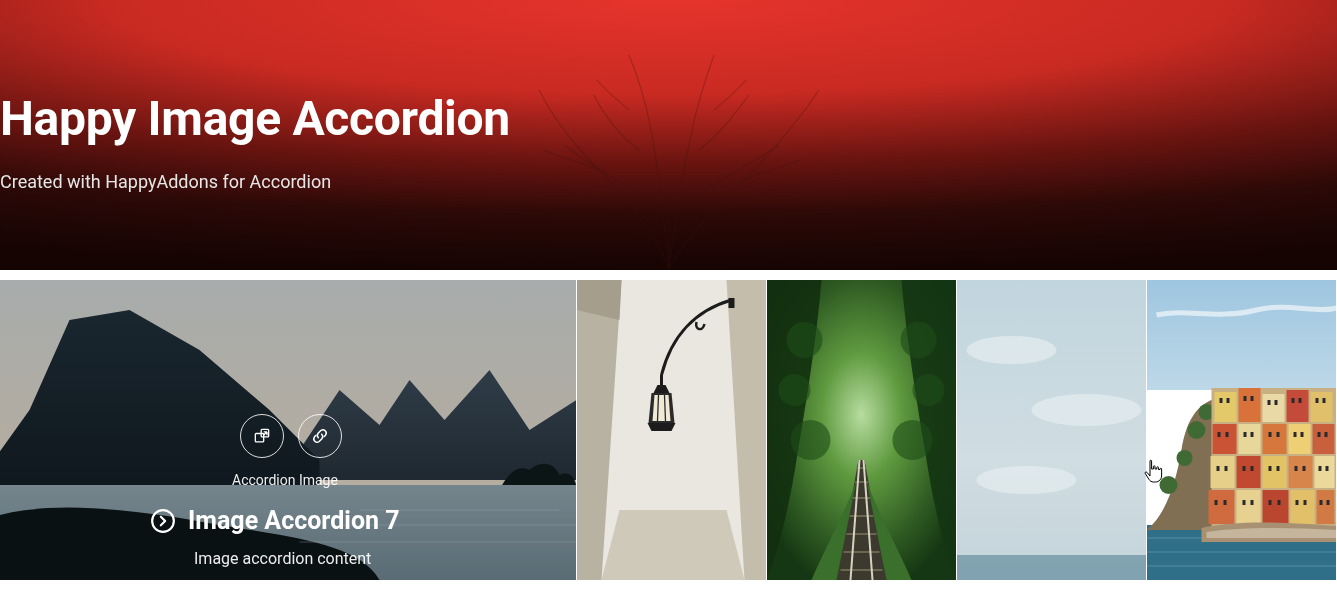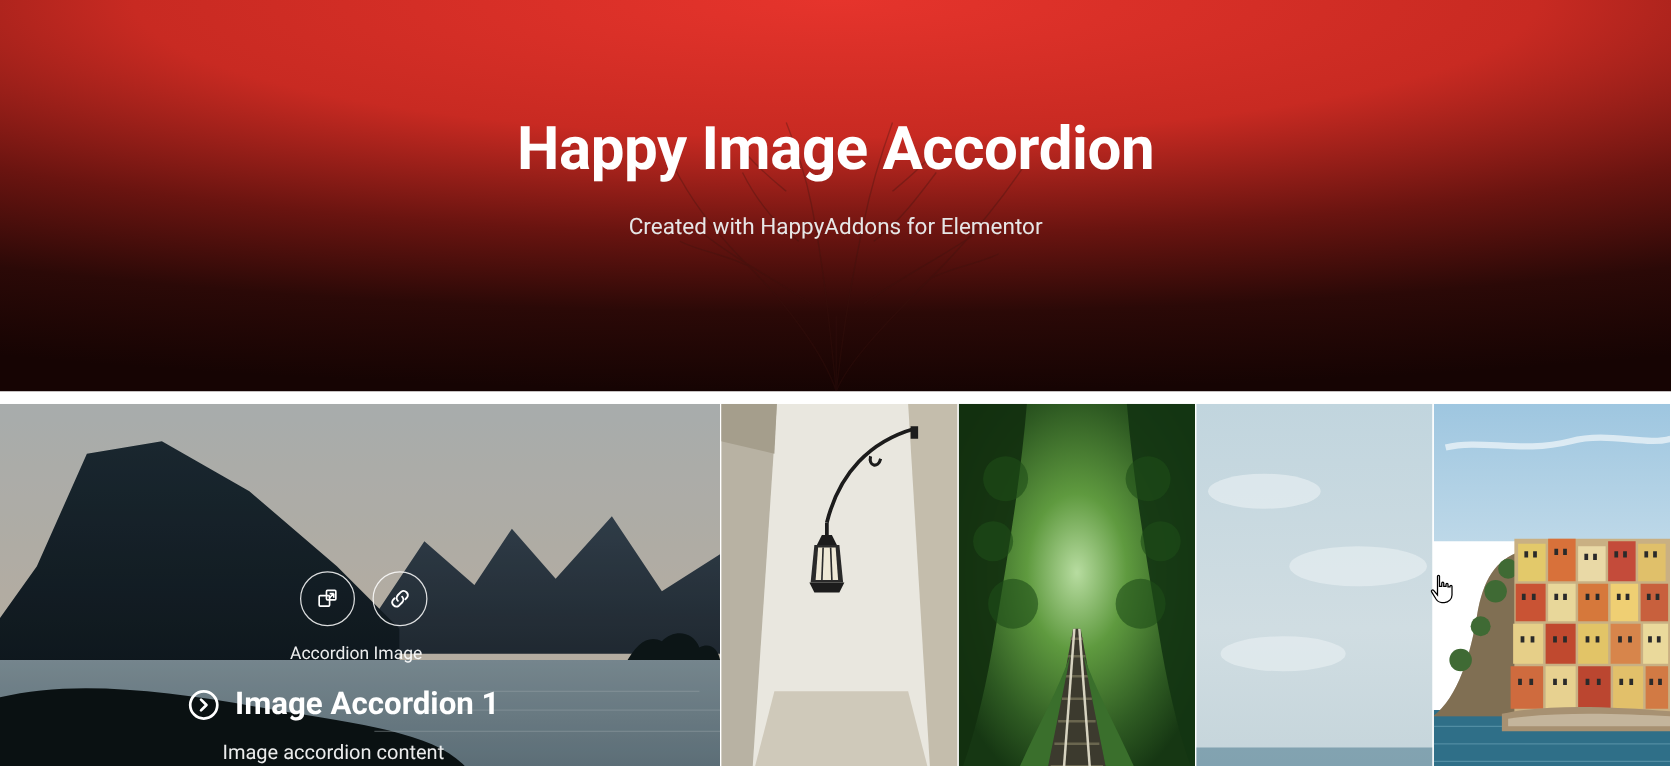--- a/index.html
+++ b/index.html
@@ -6,28 +6,27 @@
   body {
     font-family: -apple-system, BlinkMacSystemFont, "Segoe UI", Roboto, Helvetica, Arial, sans-serif;
     width: 1337px;
     height: 613px;
     overflow: hidden;
     background: #fff;
   }
 
   
   .hero {
-    height: 313px;
+    height: 270px;
     position: relative;
     background:
       radial-gradient(ellipse 120% 100% at 50% 0%, #e6342c 0%, #c82a22 35%, #6a1410 60%, #2b0907 80%, #160403 100%);
     color: #fff;
     display: flex;
     flex-direction: column;
-    align-items: center;
     justify-content: flex-start;
     padding-top: 90px;
     overflow: hidden;
   }
   .hero svg.branches {
     position: absolute;
     bottom: 0;
     left: 50%;
     transform: translateX(-50%);
     opacity: 0.35;
@@ -84,21 +83,21 @@
     border-radius: 50%; display: flex; align-items:center; justify-content:center;
     cursor: pointer;
   }
   .circ svg { width: 20px; height: 20px; stroke: #fff; }
   .accordion-label {
     font-size: 14px; color: rgba(255,255,255,0.92); margin-bottom: 18px; margin-left: 82px;
   }
   .accordion-title-row { display: flex; align-items: center; gap: 12px; margin-bottom: 14px; }
   .accordion-title-row svg { width: 26px; height: 26px; }
   .accordion-title { font-size: 25px; font-weight: 700; color:#fff; }
-  .accordion-desc { font-size: 16px; color: rgba(255,255,255,0.92); margin-left: 28px; }
+  .accordion-desc { font-size: 16px; color: rgba(255,255,255,0.92); margin-left: 44px; }
 
   
   .cursor {
     position: absolute;
     left: 1143px;
     top: 459px;
     z-index: 100;
     pointer-events: none;
   }
 </style>
@@ -117,21 +116,21 @@
       <path d="M320 100 C 300 85 285 65 275 45"></path>
       <path d="M380 100 C 400 85 415 65 430 45"></path>
       <path d="M350 220 C 350 200 350 180 350 160"></path>
       <path d="M280 120 C 260 110 240 108 225 100"></path>
       <path d="M425 130 C 445 120 465 118 480 110"></path>
       <path d="M310 60 C 298 50 288 42 278 30"></path>
       <path d="M395 60 C 407 50 417 42 427 30"></path>
     </g>
   </svg>
   <h1 class="hero-title">Happy Image Accordion</h1>
-  <div class="hero-subtitle">Created with HappyAddons for Elementor</div>
+  <div class="hero-subtitle">Created with HappyAddons for Accordion</div>
 </div>
 
 <div class="accordion">
 
   <div class="panel panel-1">
     <svg class="bg" viewBox="0 0 577 300" preserveAspectRatio="xMidYMid slice">
       <defs>
         <linearGradient id="sky1" x1="0" y1="0" x2="0" y2="1">
           <stop offset="0" stop-color="#cdd2d2"></stop>
           <stop offset="0.5" stop-color="#d9d2c6"></stop>
@@ -186,21 +185,21 @@
             <path d="M14 10 a4 4 0 0 1 0 5.6 l-3 3 a4 4 0 0 1 -5.6-5.6 l1.5-1.5"></path>
           </svg>
         </div>
       </div>
       <div class="accordion-label">Accordion Image</div>
       <div class="accordion-title-row">
         <svg viewBox="0 0 24 24" fill="none" stroke="#fff" stroke-width="2">
           <circle cx="12" cy="12" r="10"></circle>
           <path d="M10 8 L14 12 L10 16" stroke-linecap="round" stroke-linejoin="round"></path>
         </svg>
-        <div class="accordion-title">Image Accordion 1</div>
+        <div class="accordion-title">Image Accordion 7</div>
       </div>
       <div class="accordion-desc">Image accordion content</div>
     </div>
   </div>
 
   <div class="panel panel-2">
     <svg class="bg" viewBox="0 0 190 300" preserveAspectRatio="xMidYMid slice">
       <rect width="190" height="300" fill="#e9e7df"></rect>
 
       <path d="M0 0 L45 0 L25 300 L0 300 Z" fill="#b8b2a3"></path>

